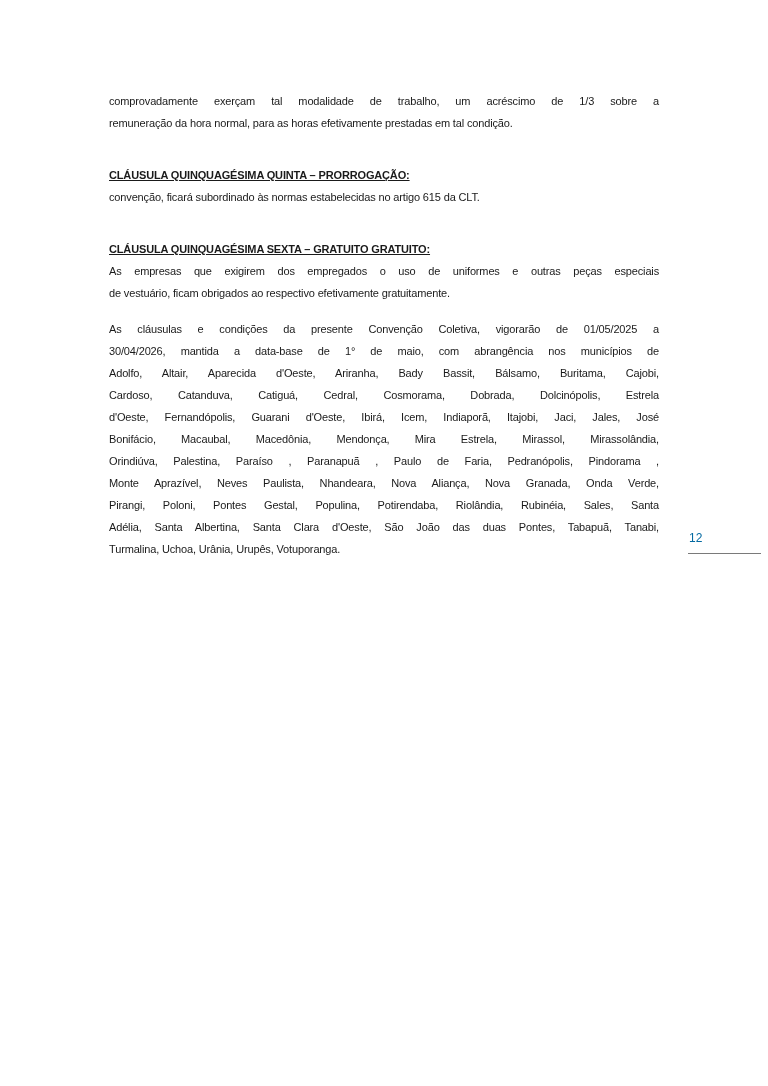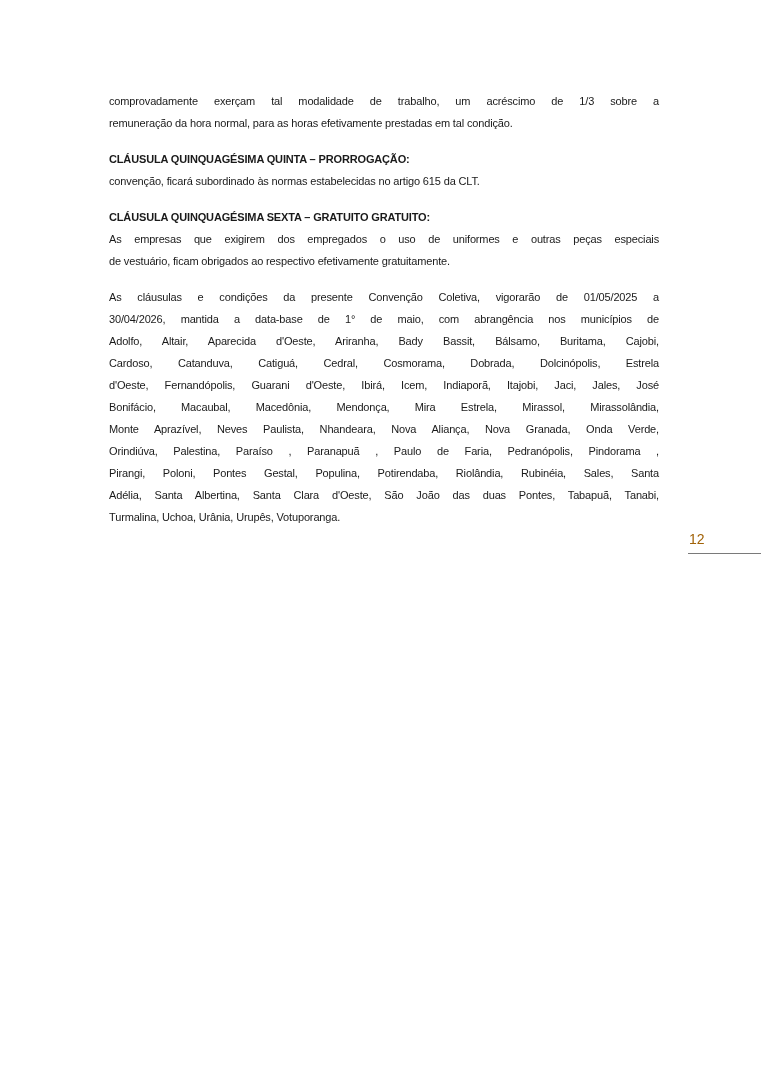--- a/index.html
+++ b/index.html
@@ -2,23 +2,23 @@
 <html><head>
 <meta charset="utf-8">
 <style>
   html, body { margin: 0; padding: 0; background: #ffffff; }
   body { width: 768px; height: 1086px; position: relative; overflow: hidden;
          font-family: "Liberation Sans", sans-serif; color: #1a1a1a; }
   .page { position: absolute; left: 109px; top: 90px; width: 550px; }
   .line { font-size: 11px; line-height: 22px; height: 22px; white-space: nowrap;
           text-align: justify; text-align-last: justify; letter-spacing: -0.15px; }
   .line.last { text-align-last: left; }
-  .heading { font-weight: bold; text-align-last: left; }
+  .heading { font-weight: bold; text-decoration: underline; text-align-last: left; margin-top: 16px; }
   .gap { height: 14px; }
-  .page-number { position: absolute; left: 689px; top: 531px; font-size: 14px; color: #a16207; }
+  .page-number { position: absolute; left: 689px; top: 531px; font-size: 12px; color: #0369a1; }
   .page-rule { position: absolute; left: 688px; top: 553px; width: 73px; height: 1px; background: #7a7a7a; }
 </style>
 </head>
 <body>
 
 <div class="page">
   <div>
     <div class="line">comprovadamente exerçam tal modalidade de trabalho, um acréscimo de 1/3 sobre a</div>
     <div class="line last">remuneração da hora normal, para as horas efetivamente prestadas em tal condição.</div>
   </div>
@@ -37,22 +37,22 @@
   </div>
   <div class="gap"></div>
 
   <div>
     <div class="line">As cláusulas e condições da presente Convenção Coletiva, vigorarão de 01/05/2025 a</div>
     <div class="line">30/04/2026, mantida a data-base de 1° de maio, com abrangência nos municípios de</div>
     <div class="line">Adolfo, Altair, Aparecida d'Oeste, Ariranha, Bady Bassit, Bálsamo, Buritama, Cajobi,</div>
     <div class="line">Cardoso, Catanduva, Catiguá, Cedral, Cosmorama, Dobrada, Dolcinópolis, Estrela</div>
     <div class="line">d'Oeste, Fernandópolis, Guarani d'Oeste, Ibirá, Icem, Indiaporã, Itajobi, Jaci, Jales, José</div>
     <div class="line">Bonifácio, Macaubal, Macedônia, Mendonça, Mira Estrela, Mirassol, Mirassolândia,</div>
+    <div class="line">Orindiúva, Palestina, Paraíso , Paranapuã , Paulo de Faria, Pedranópolis, Pindorama ,</div>
     <div class="line">Monte Aprazível, Neves Paulista, Nhandeara, Nova Aliança, Nova Granada, Onda Verde,</div>
-    <div class="line">Orindiúva, Palestina, Paraíso , Paranapuã , Paulo de Faria, Pedranópolis, Pindorama ,</div>
     <div class="line">Pirangi, Poloni, Pontes Gestal, Populina, Potirendaba, Riolândia, Rubinéia, Sales, Santa</div>
     <div class="line">Adélia, Santa Albertina, Santa Clara d'Oeste, São João das duas Pontes, Tabapuã, Tanabi,</div>
     <div class="line last">Turmalina, Uchoa, Urânia, Urupês, Votuporanga.</div>
   </div>
 </div>
 
 <div class="page-number">12</div>
 <div class="page-rule"></div>
 
 </body></html>

